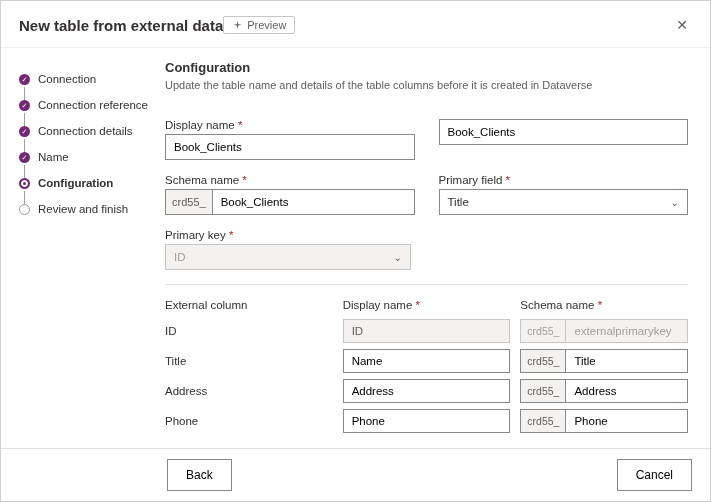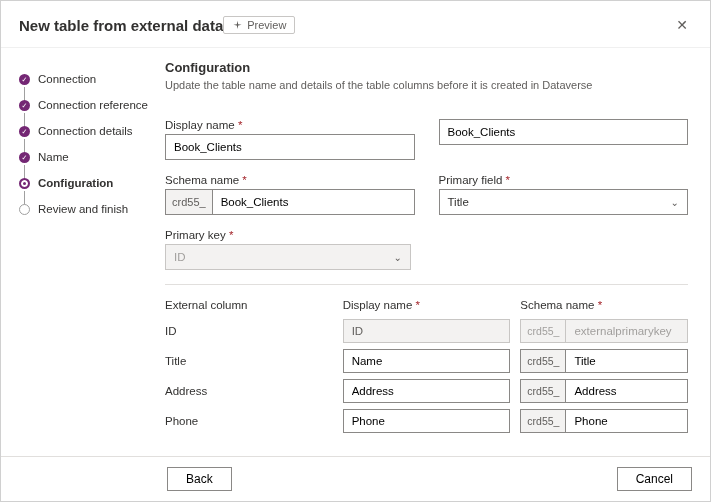--- a/index.html
+++ b/index.html
@@ -228,21 +228,21 @@
   
   .dialog-footer {
     border-top: 1px solid #e1dfdd;
     padding: 10px 18px;
     display: flex;
     gap: 8px;
     align-items: center;
   }
   .spacer { flex: 1; }
   .btn {
-    height: 24px;
+    height: 32px;
     padding: 0 18px;
     font-size: 12px;
     border: 1px solid #8a8886;
     background: #fff;
     cursor: pointer;
     font-family: inherit;
   }
   .btn.primary {
     background: #742774;
     border-color: #742774;

